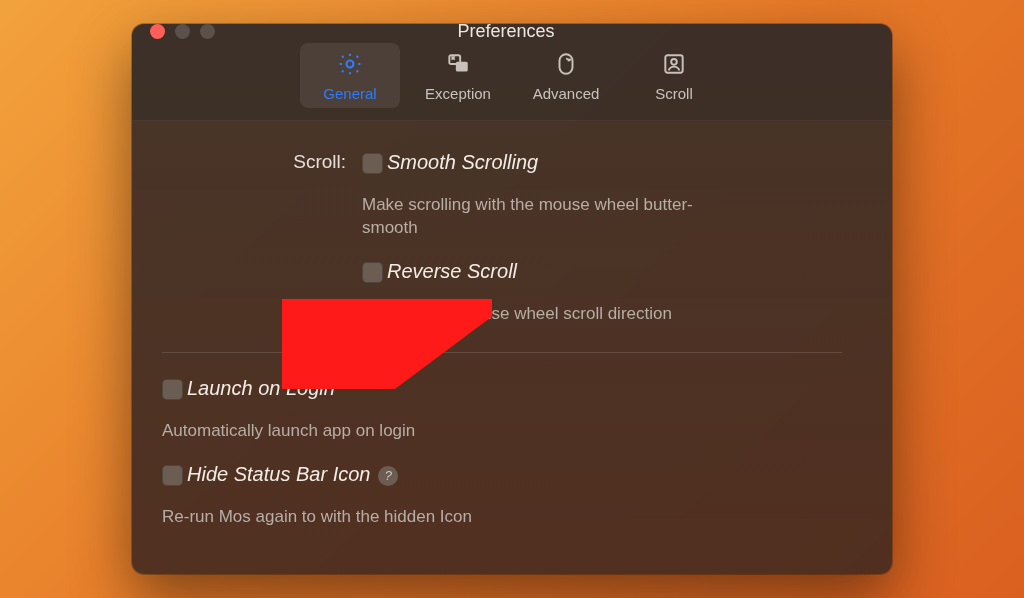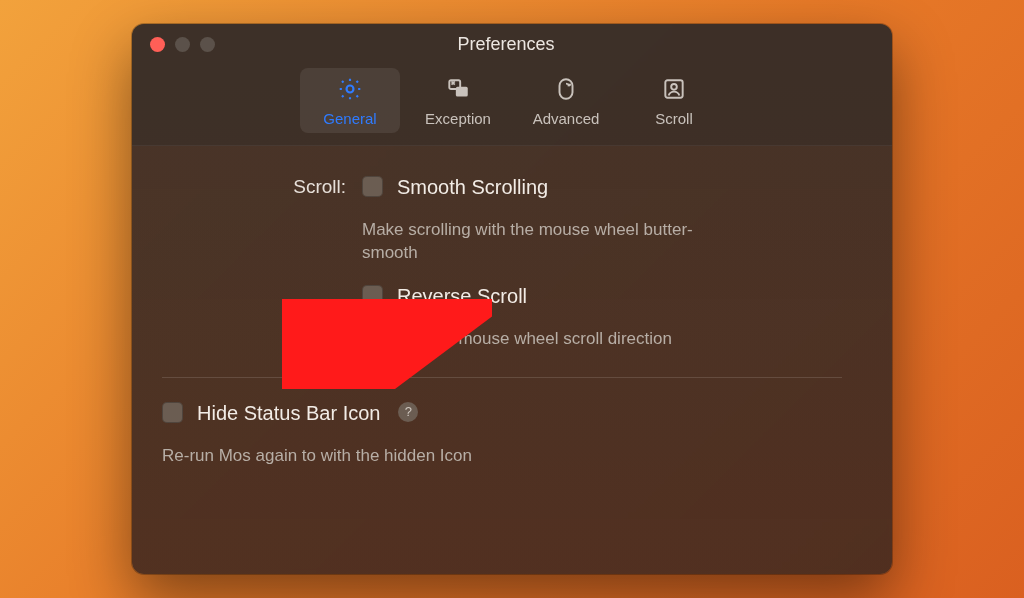--- a/index.html
+++ b/index.html
@@ -59,21 +59,21 @@
     flex:1; padding:30px 50px 28px 30px; color:#d9d2cb;
     background: linear-gradient(to bottom, rgba(66,46,36,0.3), rgba(78,45,30,0.3));
   }
   .section { display:flex; margin-bottom:6px; }
   .section-label {
     width:200px; text-align:right; padding-right:16px;
     font-size:19px; color:#e6dfd9;
   }
   .section-body { flex:1; }
   .option { margin-bottom:20px; }
-  .option-row { display:flex; align-items:flex-start; gap:14px; position:relative; }
+  .option-row { display:flex; align-items:flex-end; gap:4px; position:relative;font-style:italic; }
   .checkbox {
     width:21px; height:21px; border-radius:5px;
     background:#6b5d52; box-shadow:inset 0 0 0 1px rgba(0,0,0,0.25);
     flex-shrink:0;
   }
   .option-title { font-size:20px; color:#f2ece6; }
   .option-desc { font-size:17px; color:#b7aea6; margin-top:20px; max-width:370px; line-height:1.35; }
   hr.divider { border:none; border-top:1px solid rgba(255,255,255,0.13); margin:6px 0 24px; }
   .help {
     width:20px; height:20px; border-radius:50%;
@@ -160,20 +160,27 @@
           </div>
           <div class="option-desc">Reverse the mouse wheel scroll direction</div>
         </div>
       </div>
     </div>
 
     <hr class="divider">
 
     <div class="section">
       <div class="section-body">
+        <div class="option">
+          <div class="option-row">
+            <div class="checkbox"></div>
+            <div class="option-title">Launch on Login</div>
+          </div>
+          <div class="option-desc">Automatically launch app on login</div>
+        </div>
         <div class="option">
           <div class="option-row">
             <div class="checkbox"></div>
             <div class="option-title">Hide Status Bar Icon</div>
             <span class="help">?</span>
           </div>
           <div class="option-desc">Re-run Mos again to with the hidden Icon</div>
         </div>
       </div>
     </div>

